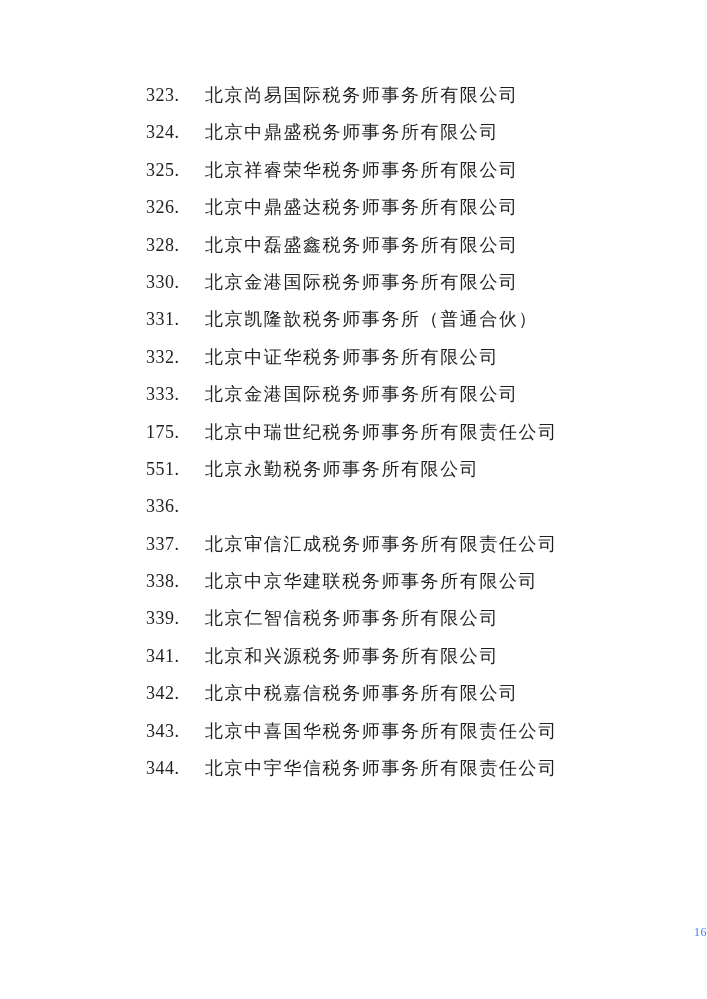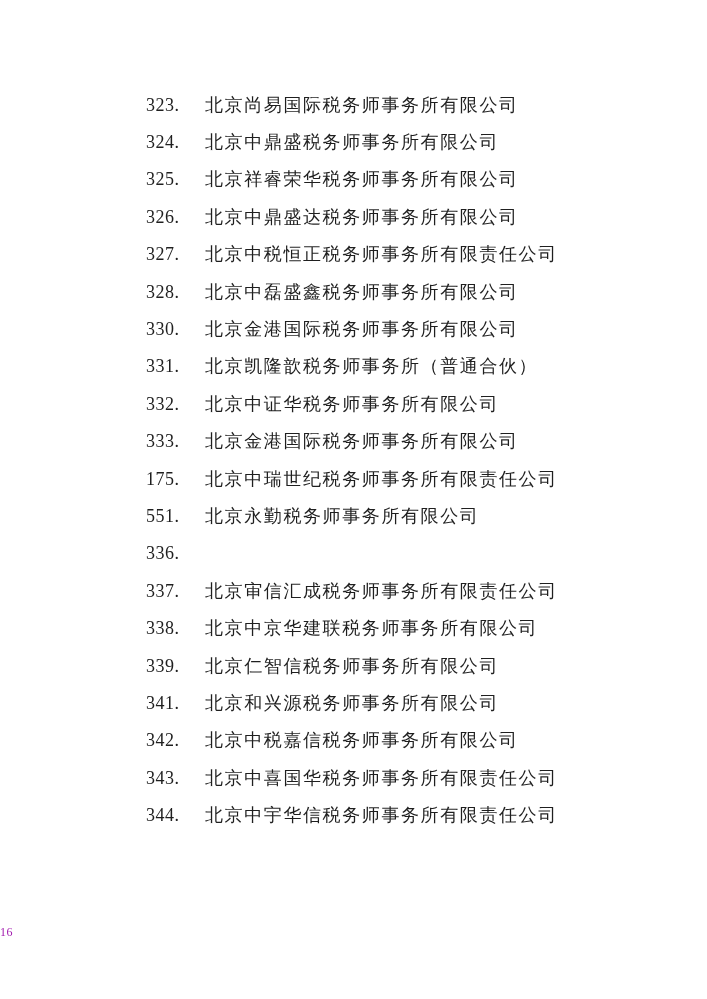--- a/index.html
+++ b/index.html
@@ -17,43 +17,43 @@
     color: #1f1f1f;
   }
   .list {
     position: absolute;
     top: 86px;
     left: 0;
     right: 0;
   }
   .row {
     display: flex;
-    align-items: center;
+    align-items: flex-start;
     height: 37.4px;
     font-size: 18px;
     line-height: 1;
     white-space: nowrap;
   }
   .num {
     margin-left: 146px;
     width: 59px;
     letter-spacing: 0.5px;
   }
   .name {
     letter-spacing: 1.6px;
   }
   .footer {
     position: absolute;
     top: 925px;
     left: 0;
     width: 100%;
-    text-align: left;
+    text-align: right;
     font-size: 12px;
     letter-spacing: 0.5px;
-    color: #a21caf;
+    color: #3b82f6;
   }
 </style>
 </head>
 <body>
 
 <div class="page">
   <div class="list">
       <div class="row">
         <span class="num">323.</span>
         <span class="name">北京尚易国际税务师事务所有限公司</span>
@@ -62,24 +62,20 @@
         <span class="num">324.</span>
         <span class="name">北京中鼎盛税务师事务所有限公司</span>
       </div>
       <div class="row">
         <span class="num">325.</span>
         <span class="name">北京祥睿荣华税务师事务所有限公司</span>
       </div>
       <div class="row">
         <span class="num">326.</span>
         <span class="name">北京中鼎盛达税务师事务所有限公司</span>
-      </div>
-      <div class="row">
-        <span class="num">327.</span>
-        <span class="name">北京中税恒正税务师事务所有限责任公司</span>
       </div>
       <div class="row">
         <span class="num">328.</span>
         <span class="name">北京中磊盛鑫税务师事务所有限公司</span>
       </div>
       <div class="row">
         <span class="num">330.</span>
         <span class="name">北京金港国际税务师事务所有限公司</span>
       </div>
       <div class="row">

